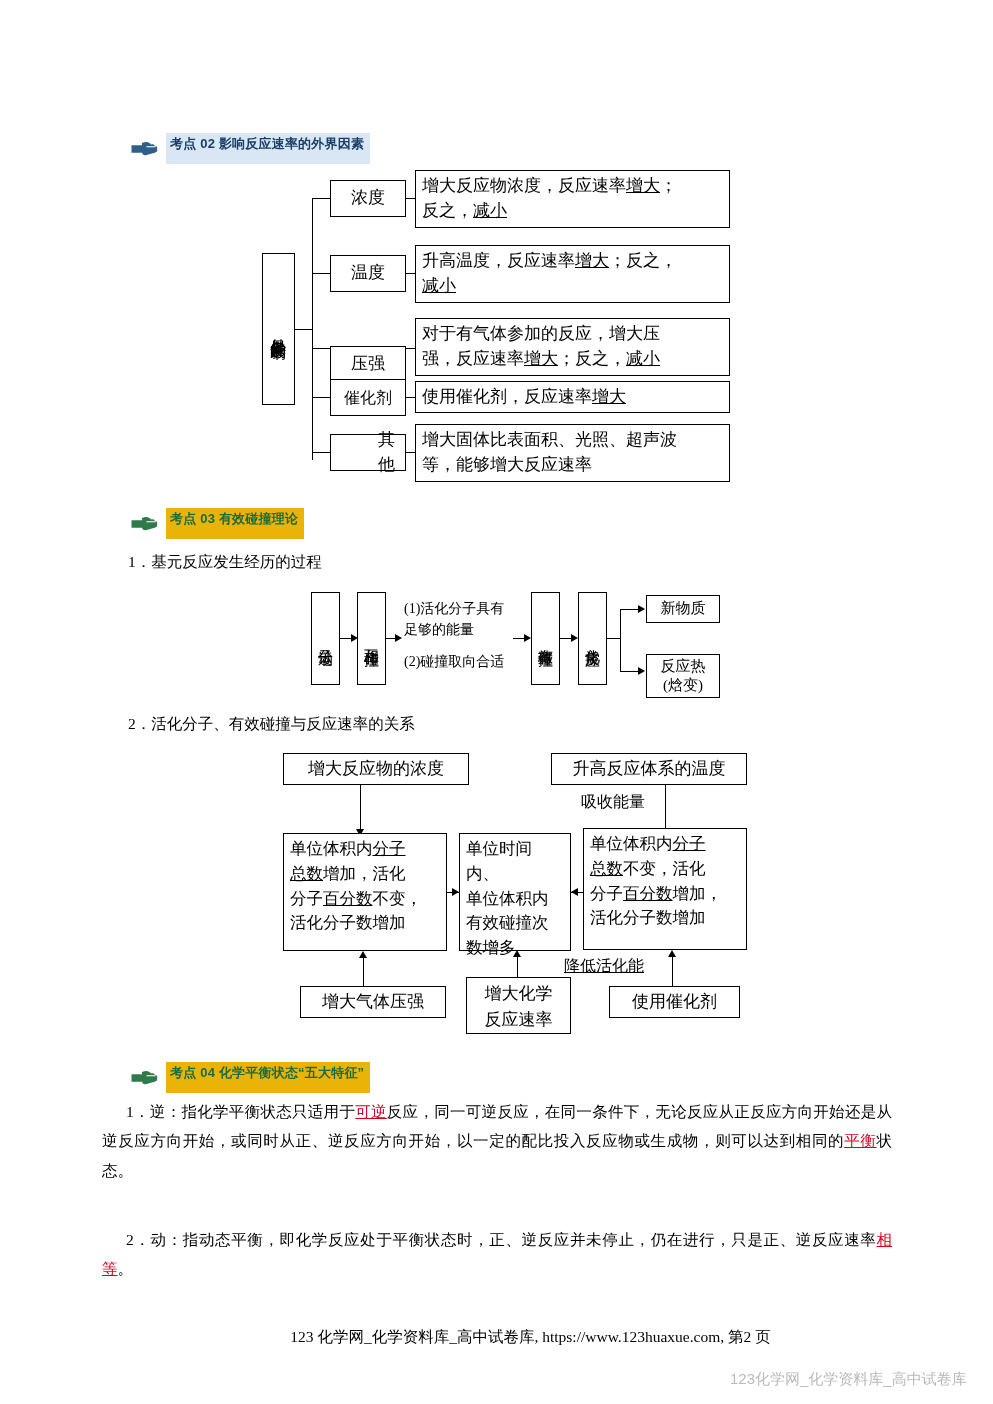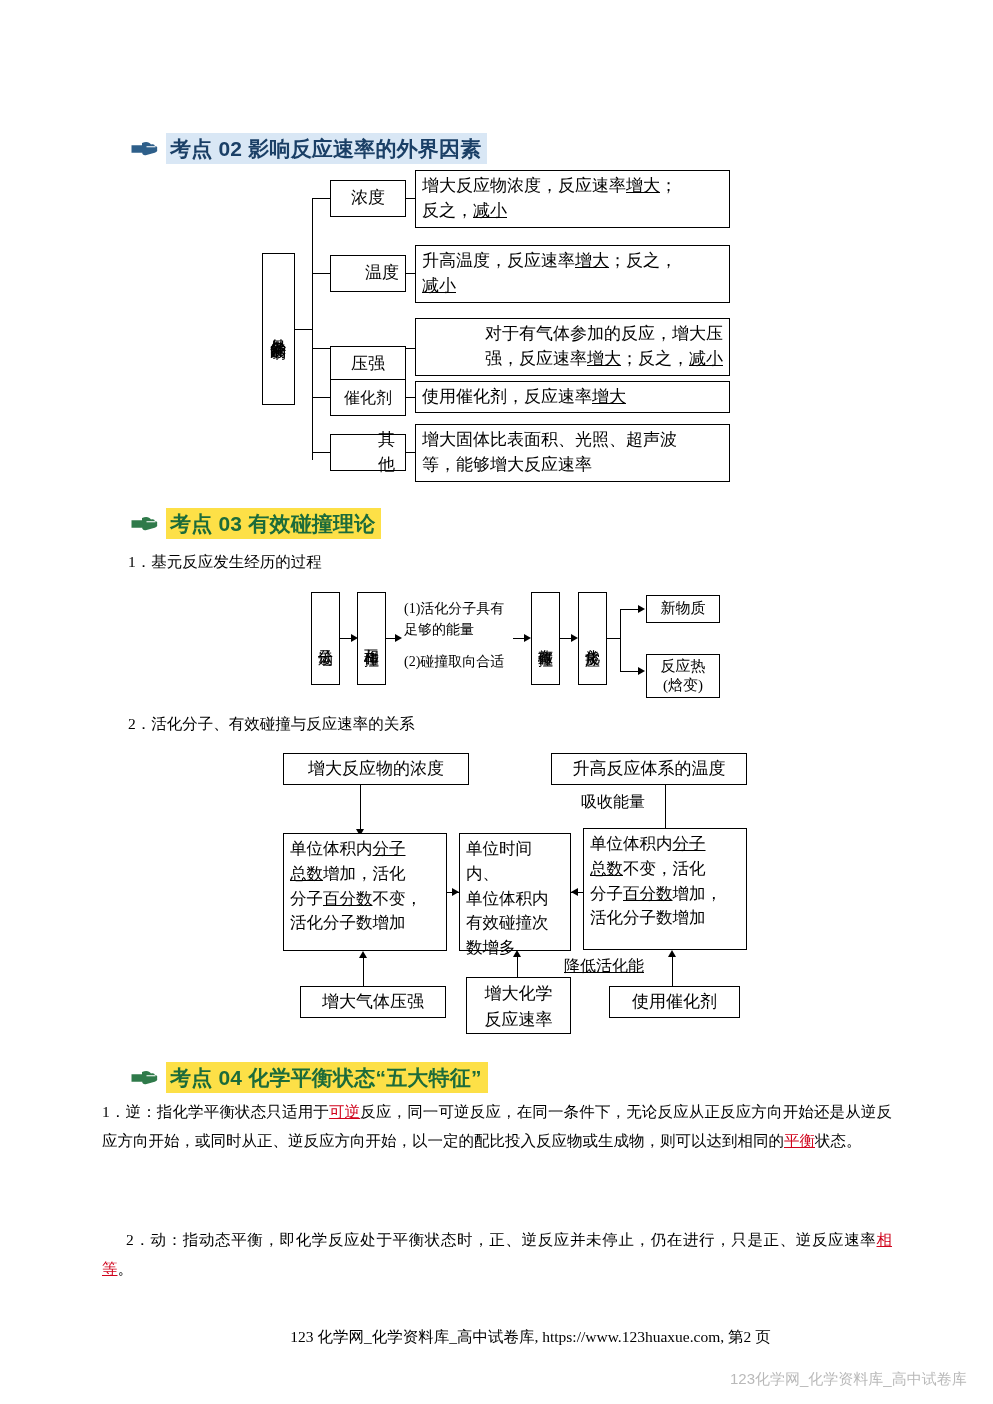--- a/index.html
+++ b/index.html
@@ -31,27 +31,27 @@
   }
   .sec-head .hand {
     width: 30px; height: 22px;
     flex: none;
     display: block;
   }
   .sec-head .htext {
     background: #d9e7f5;
     font-family: "Liberation Sans", sans-serif;
     font-weight: bold;
-    font-size: 21px;
+    font-size: 13px;
     color: #1a3f66;
-    padding: 2px 6px 1px 4px;
+    padding: 2px 6px 11px 4px;
     white-space: nowrap;
     letter-spacing: 0.2px;
   }
-  .sec-head.green .htext { color: #1c6b3a; background: #fde047; }
+  .sec-head.green .htext { color: #1c6b3a; background: #eab308; }
 
   
   .box {
     position: absolute;
     border: 1px solid #000;
     box-sizing: border-box;
     font-size: 17px;
     line-height: 1.45;
     padding: 3px 6px;
     background: #fff;
@@ -147,35 +147,35 @@
   <div class="box" style="left:330px; top:180px; width:76px; height:37px; display:flex; align-items:center; justify-content:center;">
     <span>浓度</span>
   </div>
   <div class="hline" style="left:406px; top:198px; width:9px;"></div>
   <div class="box" style="left:415px; top:170px; width:315px; height:58px;">
     <span>增大反应物浓度，反应速率</span><span class="u">增大</span><span>；</span><br>
     <span>反之，</span><span class="u">减小</span>
   </div>
 
   <div class="hline" style="left:312px; top:273px; width:18px;"></div>
-  <div class="box" style="left:330px; top:255px; width:76px; height:37px; display:flex; align-items:center; justify-content:flex-end;">
+  <div class="box" style="left:330px; top:255px; width:76px; height:37px; display:flex; align-items:center; justify-content:center;">
     <span>温度</span>
   </div>
   <div class="hline" style="left:406px; top:273px; width:9px;"></div>
   <div class="box" style="left:415px; top:245px; width:315px; height:58px;">
     <span>升高温度，反应速率</span><span class="u">增大</span><span>；反之，</span><br>
     <span class="u">减小</span>
   </div>
 
   <div class="hline" style="left:312px; top:348px; width:18px;"></div>
   <div class="box" style="left:330px; top:346px; width:76px; height:37px; display:flex; align-items:center; justify-content:center;">
     <span>压强</span>
   </div>
   <div class="hline" style="left:406px; top:348px; width:9px;"></div>
-  <div class="box" style="left:415px; top:318px; width:315px; height:58px;text-align:right;">
+  <div class="box" style="left:415px; top:318px; width:315px; height:58px;">
     <span>对于有气体参加的反应，增大压</span><br>
     <span>强，反应速率</span><span class="u">增大</span><span>；反之，</span><span class="u">减小</span>
   </div>
 
   <div class="hline" style="left:312px; top:397px; width:18px;"></div>
   <div class="box" style="left:330px; top:379px; width:76px; height:37px; display:flex; align-items:center; justify-content:center; font-size:16px;">
     <span>催化剂</span>
   </div>
   <div class="hline" style="left:406px; top:397px; width:9px;"></div>
   <div class="box" style="left:415px; top:381px; width:315px; height:32px; display:flex; align-items:center;">
@@ -325,21 +325,21 @@
   <div class="sec-head green" style="left:130px; top:1062px;">
     <svg class="hand" viewBox="0 0 40 28">
       <path d="M2 9 h14 v10 H2 z" fill="#2f7a4a"></path>
       <path d="M16 6 c6 -3 10 -1 12 2 c3 -1 5 0 5 2 c3 0 4 2 3 4 c1 2 0 4 -3 5 l-11 3 c-4 1 -6 -1 -6 -4 z" fill="#2f7a4a"></path>
       <path d="M22 11 h12" stroke="#ffffff" stroke-width="1.4" fill="none"></path>
     </svg>
     <span class="htext">考点 04 化学平衡状态“五大特征”</span>
   </div>
 
   <div class="para" style="left:102px; top:1097px; width:790px;">
-    <span style="">1．逆</span><span>：指化学平衡状态只适用于</span><span class="red-u">可逆</span><span>反应，同一可逆反应，在同一条件下，无论反应从正反应方向开始还是从逆反应方向开始，或同时从正、逆反应方向开始，以一定的配比投入反应物或生成物，则可以达到相同的</span><span class="red-u">平衡</span><span>状态。</span>
+    <span style="margin-left:24px;">1．逆</span><span>：指化学平衡状态只适用于</span><span class="red-u">可逆</span><span>反应，同一可逆反应，在同一条件下，无论反应从正反应方向开始还是从逆反应方向开始，或同时从正、逆反应方向开始，以一定的配比投入反应物或生成物，则可以达到相同的</span><span class="red-u">平衡</span><span>状态。</span>
   </div>
 
   <div class="para" style="left:102px; top:1225px; width:790px;">
     <span style="margin-left:24px;">2．动</span><span>：指动态平衡，即化学反应处于平衡状态时，正、逆反应并未停止，仍在进行，只是正、逆反应速率</span><span class="red-u">相等</span><span>。</span>
   </div>
 
   <div class="footer" style="top:1327px;">
     <span>123 化学网_化学资料库_高中试卷库, https://www.123huaxue.com,   第2 页</span>
   </div>
 

